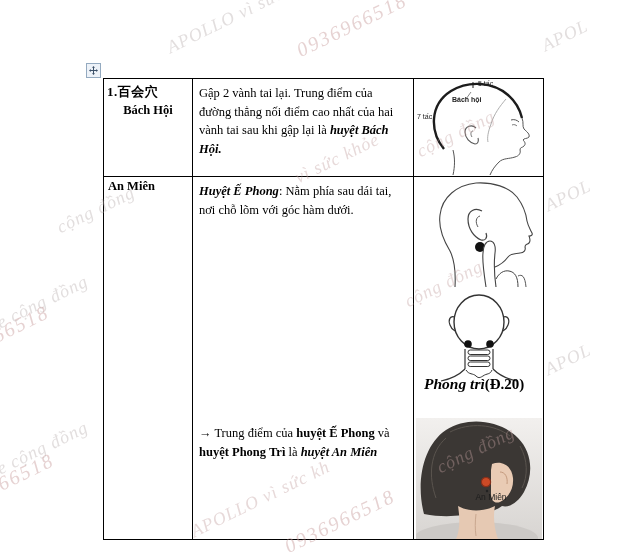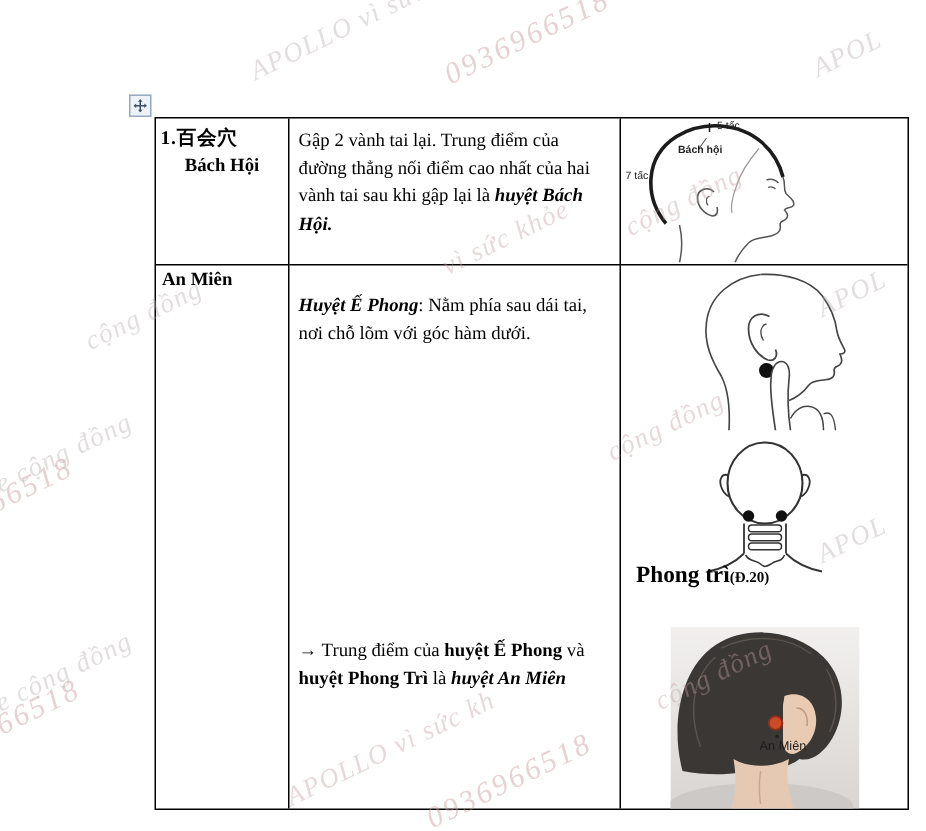--- a/index.html
+++ b/index.html
@@ -11,39 +11,39 @@
       letter-spacing:1px;font-size:18px;color:rgba(196,160,160,0.40);}
   .wm.phone{font-size:20px;color:rgba(201,158,158,0.46);letter-spacing:2px;}
   .wm.gray{color:rgba(183,172,172,0.40);}
   
   .title{position:absolute;left:104px;top:12px;font-size:16px;font-weight:bold;z-index:1;}
   .subtitle{position:absolute;left:108px;top:34px;font-size:12.5px;font-weight:bold;z-index:1;}
   
   .handle{position:absolute;left:86px;top:63px;width:13px;height:13px;z-index:2;
           border:1px solid #94aac0;background:#edf2f8;display:flex;align-items:center;justify-content:center;}
   
-  .tbl{position:absolute;left:103px;top:78px;width:503px;height:462px;z-index:1;
+  .tbl{position:absolute;left:103px;top:78px;width:441px;height:462px;z-index:1;
        border:1.5px solid #000;display:grid;
        grid-template-columns:89px 221px 1fr;grid-template-rows:98px 1fr;box-sizing:border-box;}
   .cell{position:relative;border-right:1px solid #000;border-bottom:1px solid #000;box-sizing:border-box;}
   .cell.last{border-right:none;}
   .cell.rb{border-bottom:none;}
   .cn{font-weight:bold;font-size:13px;padding:4px 0 0 3px;letter-spacing:0.5px;}
   .vn{font-weight:bold;font-size:12.5px;padding:2px 0 0 0;text-align:center;}
   .vn.left{text-align:left;padding-left:4px;}
   .para{margin:0;font-size:12.5px;line-height:1.48;}
   .c-desc1{padding:5px 18px 0 6px;}
   .abs{position:absolute;left:6px;right:8px;}
-  .p1{top:17px;} .p2{top:119px;} .p3{top:247px;}
+  .p1{top:5px;} .p2{top:119px;} .p3{top:247px;}
   .bi{font-weight:bold;font-style:italic;}
   .fig{position:absolute;left:0;right:0;display:flex;justify-content:center;}
   .figa{top:4px;} .figb{top:115px;} .figc{top:241px;}
   .ptlabel{position:absolute;top:198px;left:10px;white-space:nowrap;}
-  .pt1{font-weight:bold;font-size:15.5px;}
-  .pt2{font-weight:bold;font-size:10px;}
+  .pt1{font-weight:bold;font-style:italic;font-size:15.5px;}
+  .pt2{font-weight:bold;font-size:15px;}
   svg text{font-family:"Liberation Sans",sans-serif;}
 </style>
 </head>
 <body>
 
 <div class="page">
 
   <span class="wm gray" style="left:168px;top:38px;">APOLLO vì sức</span>
   <span class="wm phone" style="left:298px;top:40px;">0936966518</span>
   <span class="wm gray" style="left:543px;top:36px;">APOL</span>

